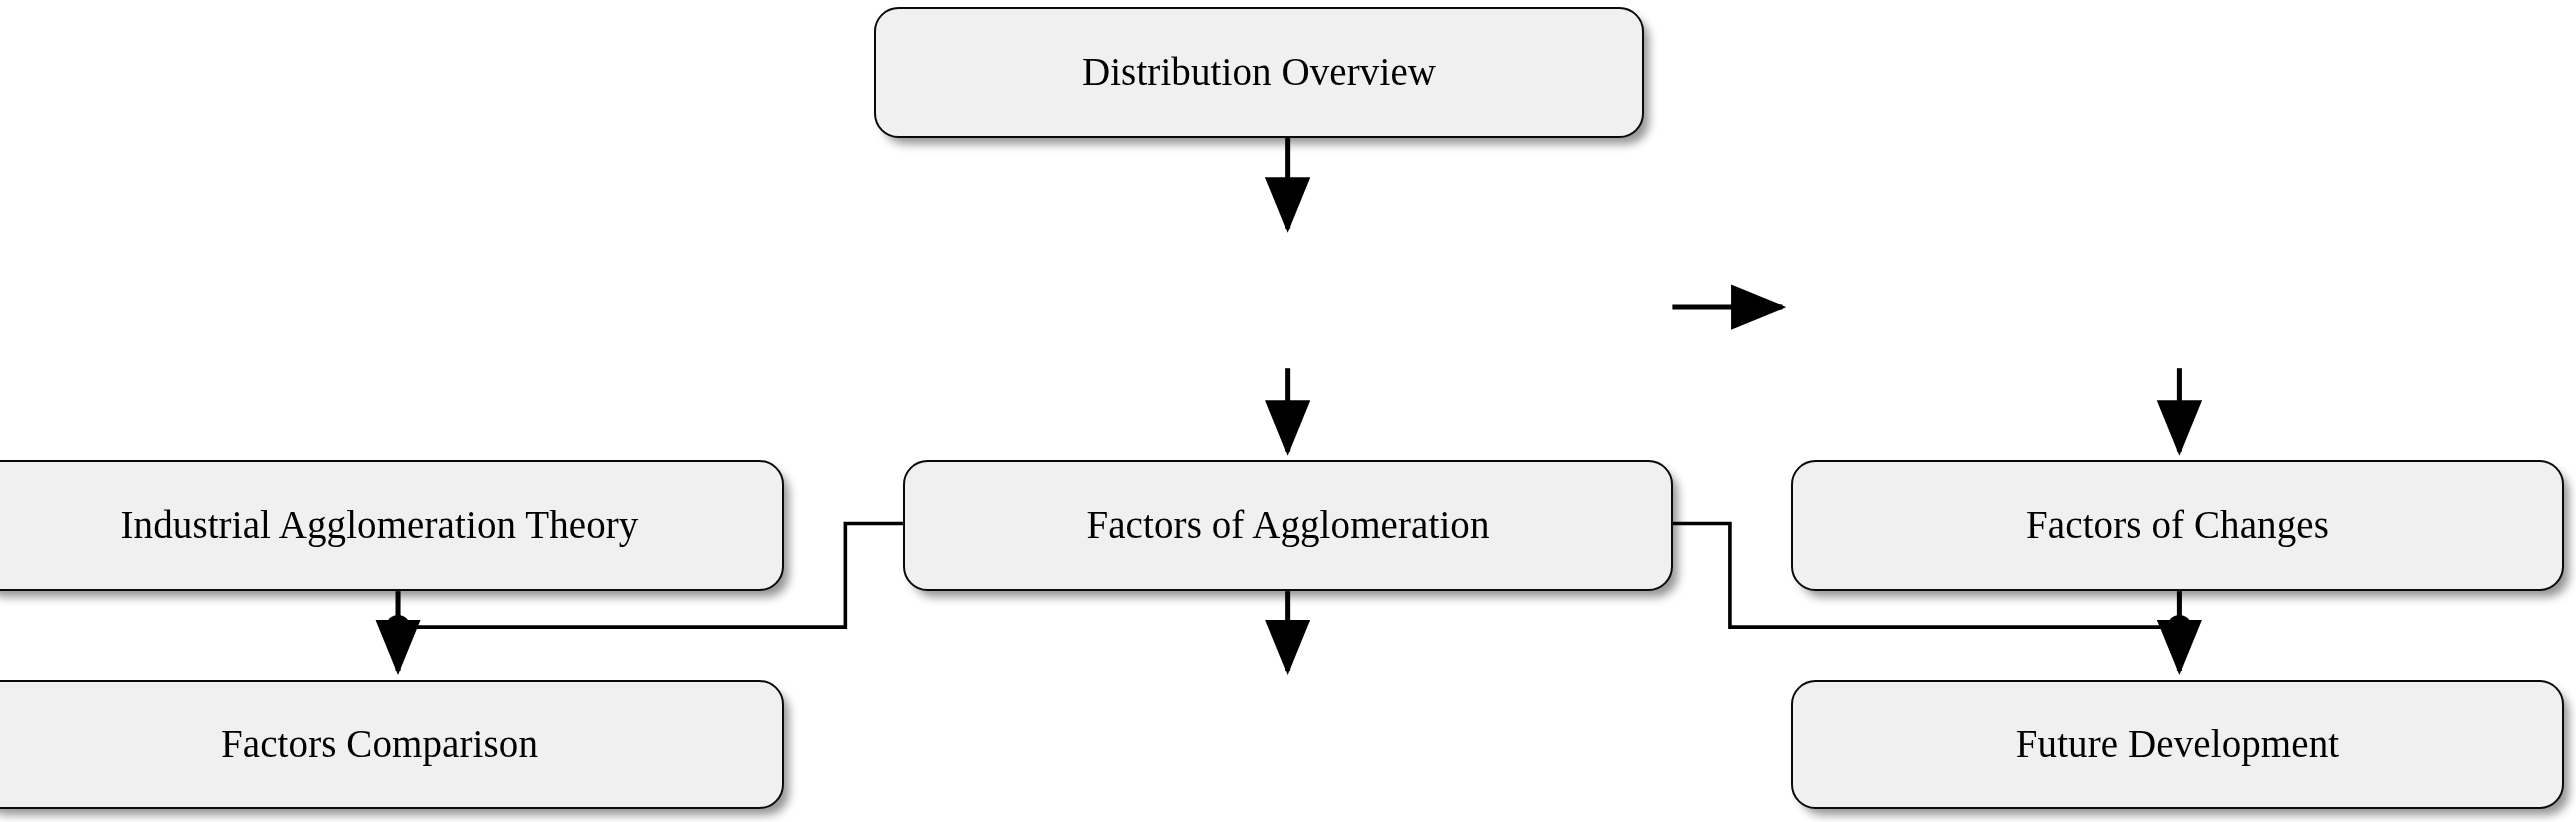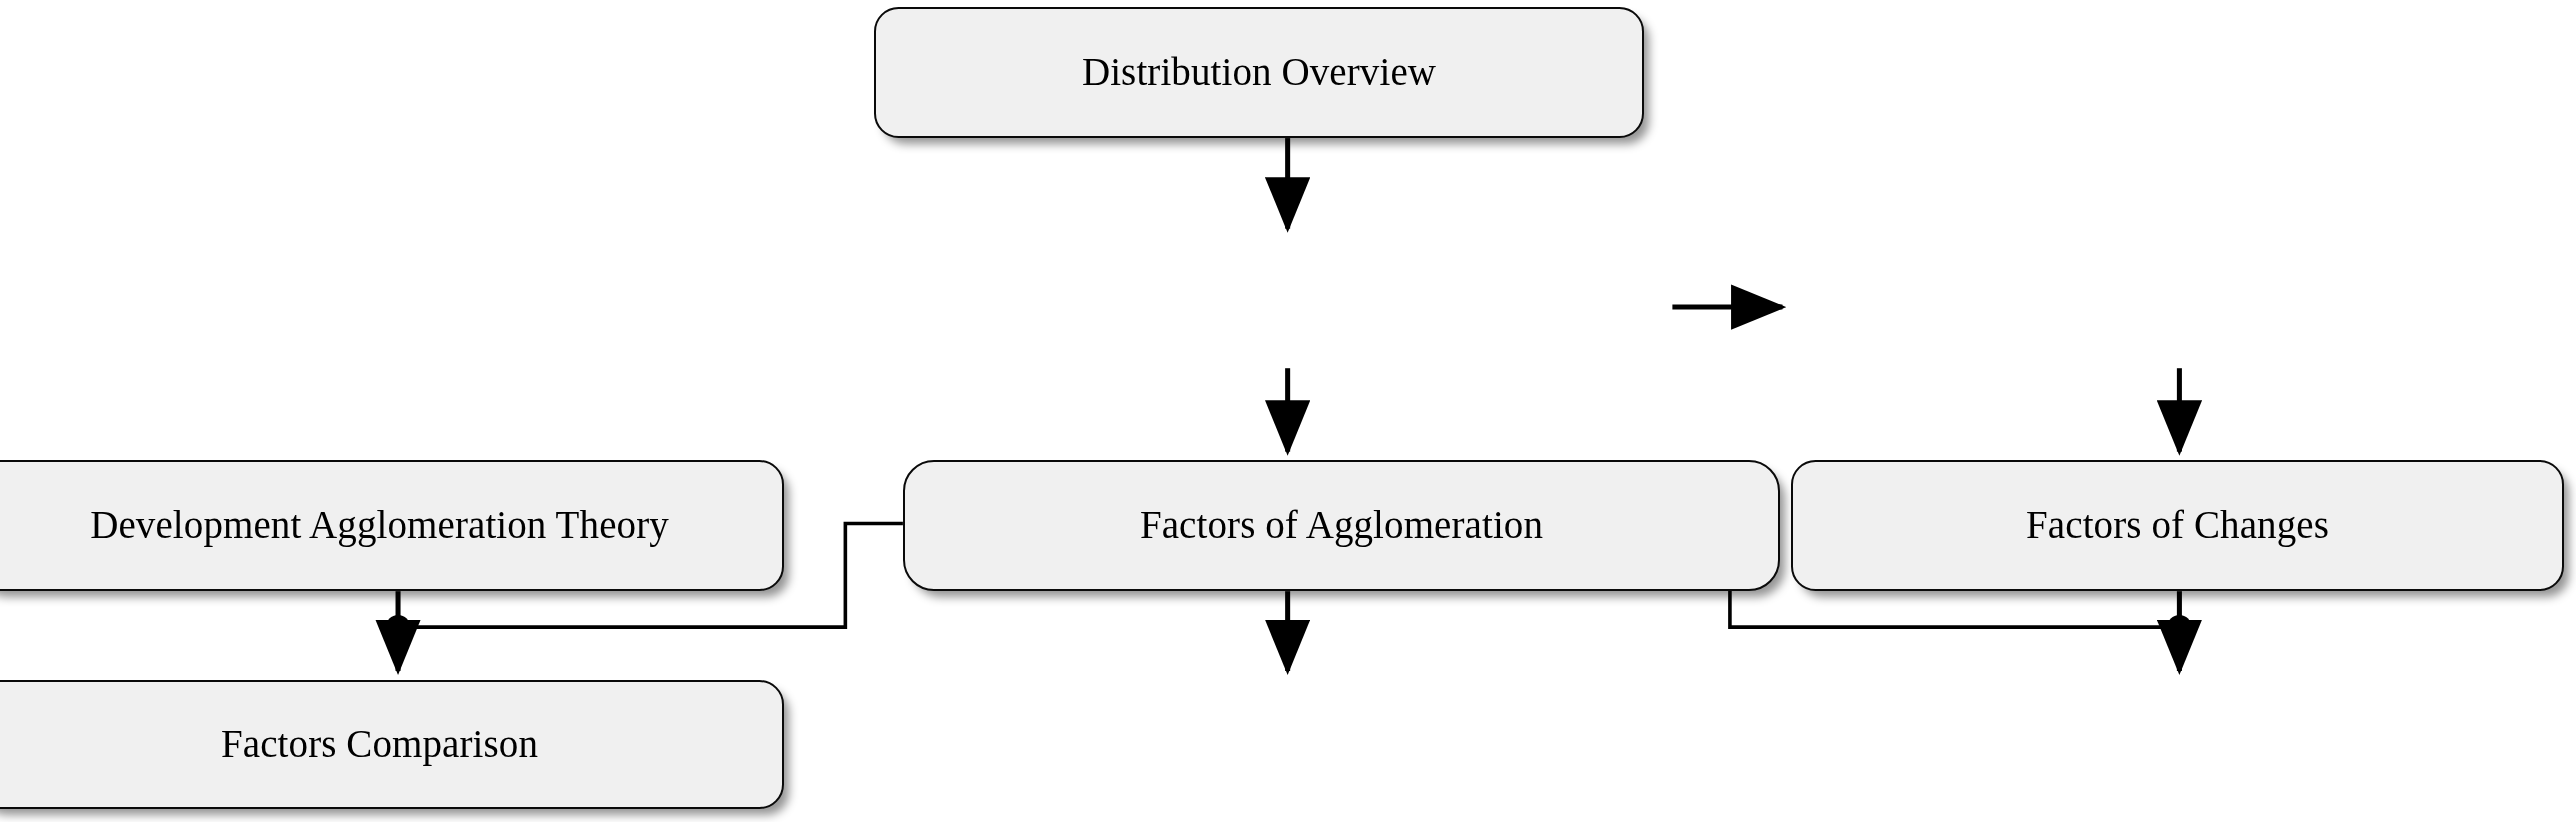--- a/index.html
+++ b/index.html
@@ -97,31 +97,34 @@
     <circle cx="3030" cy="872" r="17" fill="#000000"></circle>
   </svg>
 
   <div class="node" style="left:874px; top:7.2px; width:770px; height:131px;">
     <span class="node-label">Distribution Overview</span>
   </div>
 
 
 
   <div class="node" style="left:-25px; top:460px; width:809px; height:131px;">
-    <span class="node-label">Development Agglomeration Theory</span>
+    <span class="node-label">Industrial Agglomeration Theory</span>
   </div>
 
-  <div class="node" style="left:903px; top:460px; width:877px; height:131px;border-radius:31px;">
+  <div class="node" style="left:903px; top:460px; width:770px; height:131px;">
     <span class="node-label">Factors of Agglomeration</span>
   </div>
 
   <div class="node" style="left:1791px; top:460px; width:773px; height:131px;">
     <span class="node-label">Factors of Changes</span>
   </div>
 
   <div class="node" style="left:-25px; top:680px; width:809px; height:129px;">
     <span class="node-label">Factors Comparison</span>
   </div>
 
 
+  <div class="node" style="left:1791px; top:680px; width:773px; height:129px;">
+    <span class="node-label">Future Development</span>
+  </div>
 
 </div>
 
 
 </body></html>

